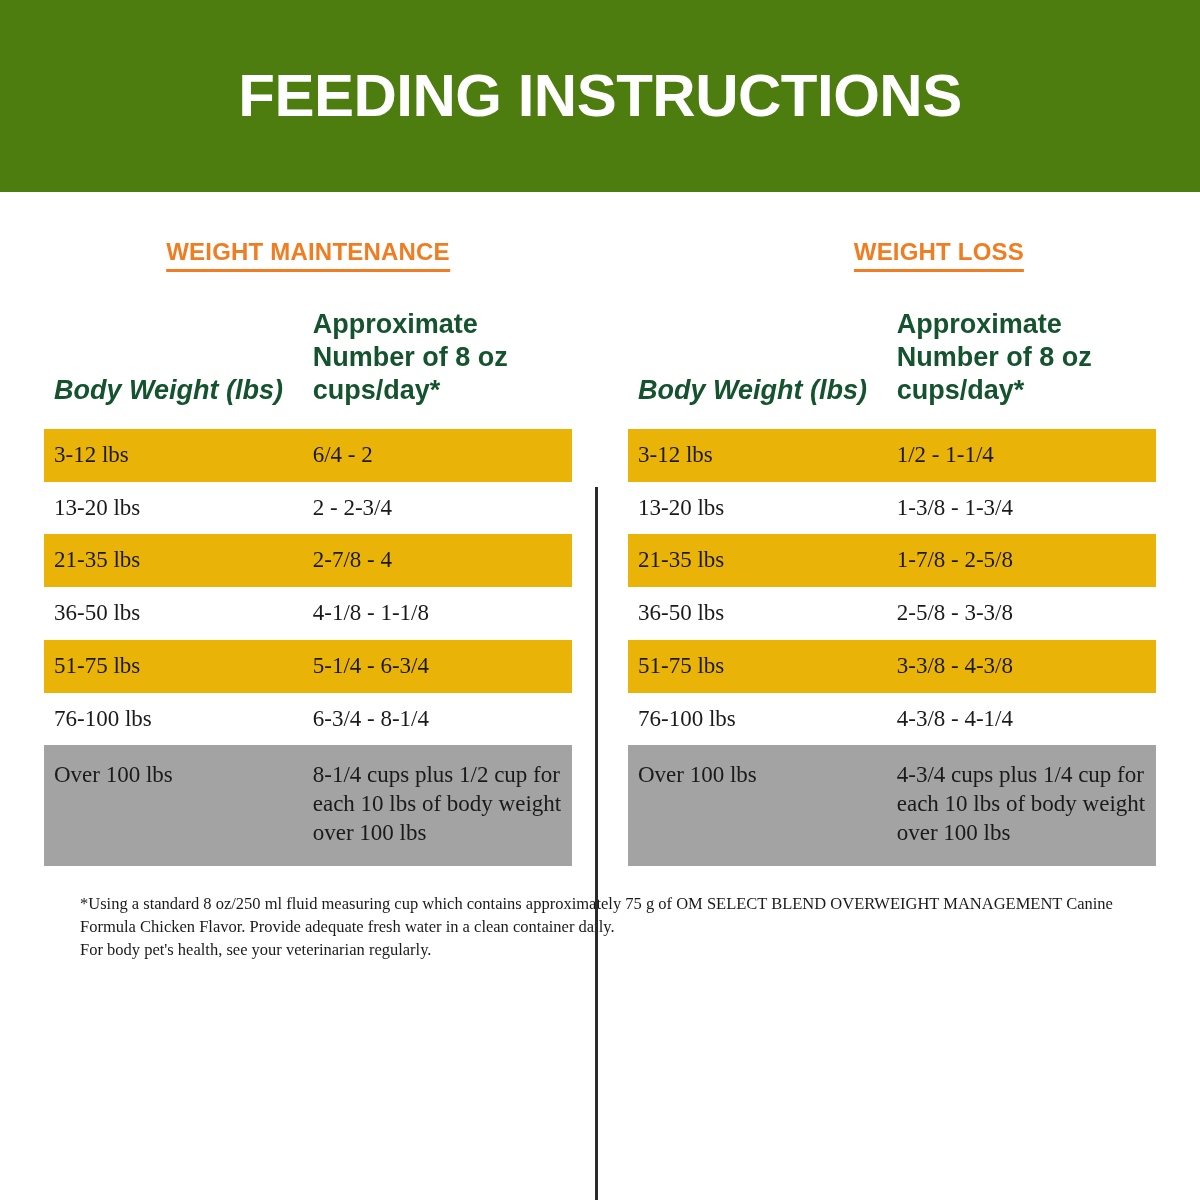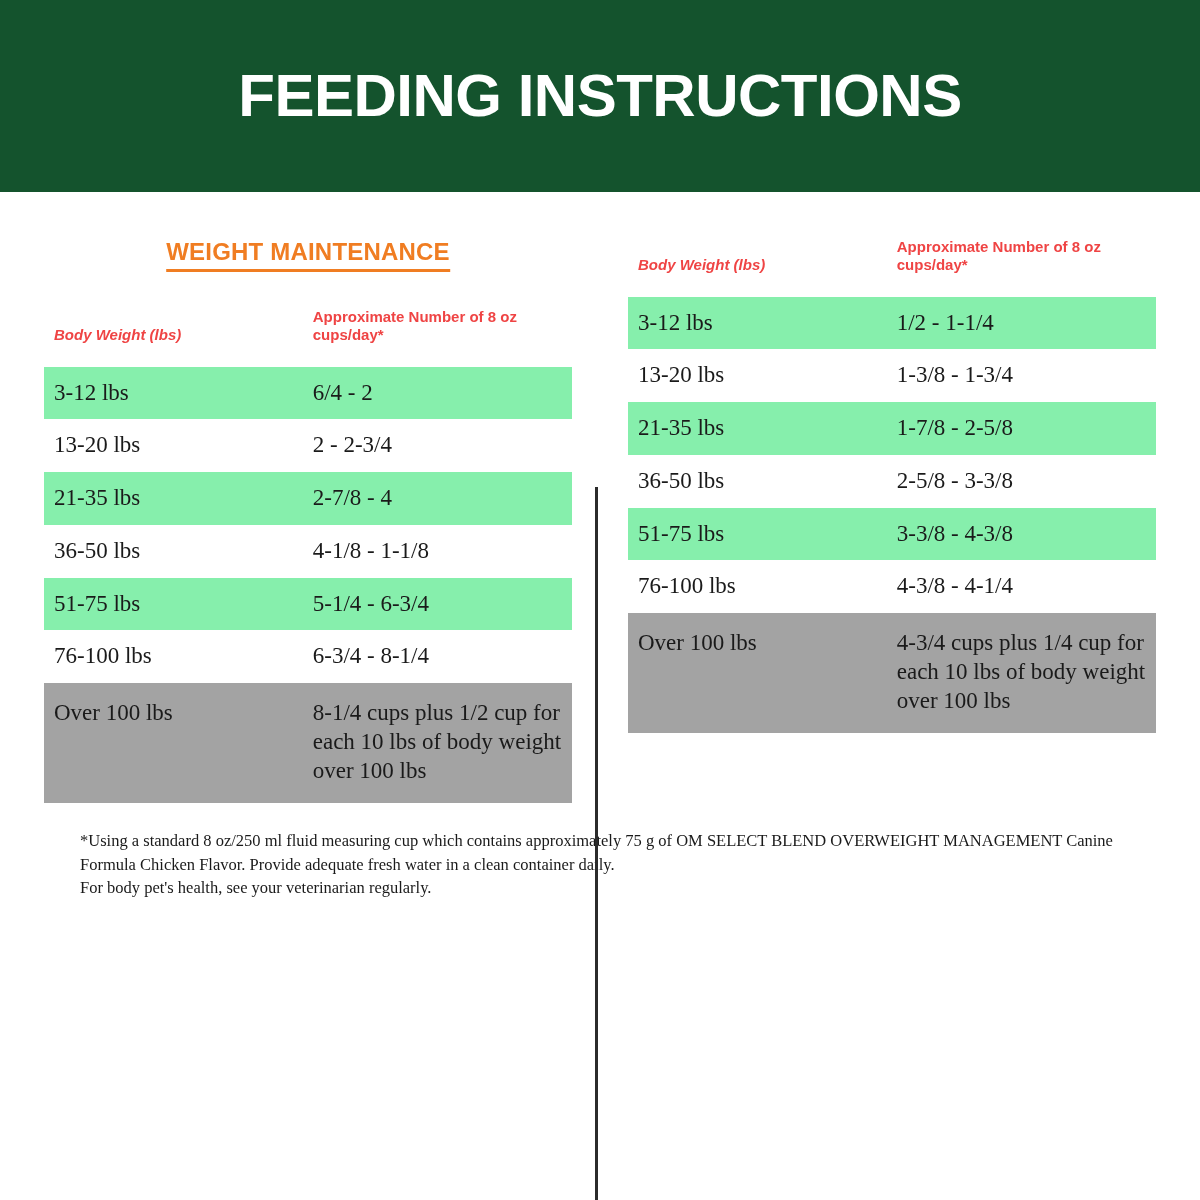--- a/index.html
+++ b/index.html
@@ -17,21 +17,21 @@
     width: 1200px;
     height: 1200px;
     position: relative;
     background: #ffffff;
   }
 
   
   .header-banner {
     width: 100%;
     height: 192px;
-    background: #14532d;
+    background: #4d7c0f;
     display: flex;
     align-items: center;
     justify-content: center;
   }
   .header-title {
     color: #ffffff;
     font-size: 60px;
     font-weight: bold;
     letter-spacing: -0.5px;
     line-height: 1;
@@ -83,38 +83,38 @@
   .heading-wrap { text-align: center; margin-bottom: 36px; }
 
   table {
     width: 100%;
     border-collapse: collapse;
     table-layout: fixed;
   }
   th {
     text-align: left;
     vertical-align: bottom;
-    font-size: 15px;
+    font-size: 27px;
     font-weight: bold;
-    color: #ef4444;
+    color: #14532d;
     padding: 0 0 22px 10px;
     line-height: 1.22;
   }
   th.c1 { width: 49%; font-style: italic; }
   th.c2 { width: 51%; }
 
   td {
     font-size: 23px;
     color: #1a1a1a;
     padding: 12px 0 12px 10px;
     line-height: 1.25;
     vertical-align: top;
     font-family: "Liberation Serif", serif;
   }
-  tr.shaded td { background: #86efac; }
+  tr.shaded td { background: #eab308; }
   tr.last td { background: #a3a3a3; padding-top: 16px; padding-bottom: 18px; }
 
   
   .footnote {
     margin-top: 26px;
     padding: 0 44px 0 44px;
     font-family: "Liberation Serif", serif;
     font-size: 16.5px;
     line-height: 1.42;
     color: #1a1a1a;
@@ -173,20 +173,23 @@
             </tr>
             <tr class="last">
               <td>Over 100 lbs</td>
               <td class="multi">8-1/4 cups plus 1/2 cup for each 10 lbs of body weight over 100 lbs</td>
             </tr>
           </tbody>
         </table>
       </div>
 
       <div class="col right">
+        <div class="heading-wrap">
+          <span class="col-heading">WEIGHT LOSS</span>
+        </div>
         <table>
           <thead>
             <tr>
               <th class="c1">Body Weight (lbs)</th>
               <th class="c2">Approximate Number of 8 oz cups/day*</th>
             </tr>
           </thead>
           <tbody>
             <tr class="shaded">
               <td>3-12 lbs</td>

